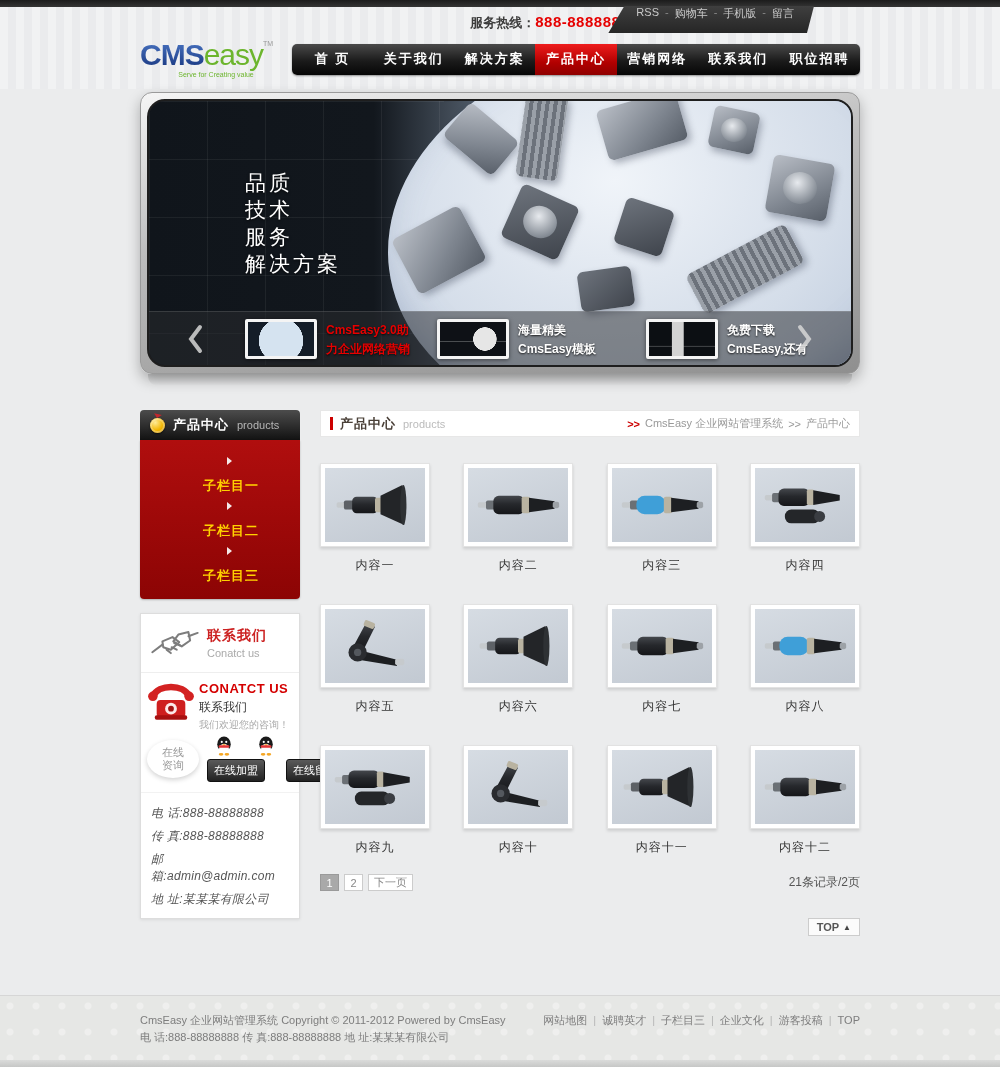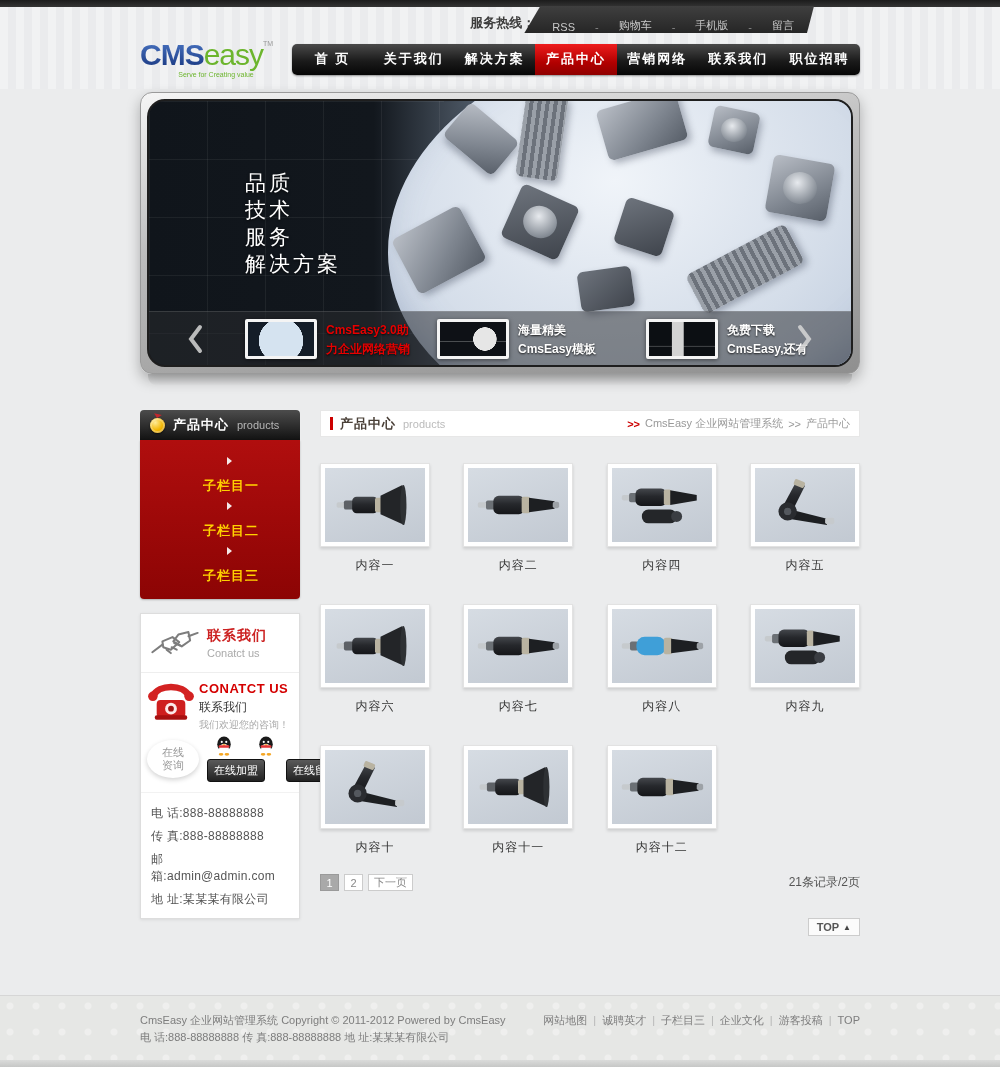--- a/index.html
+++ b/index.html
@@ -10,21 +10,21 @@
   .container { width:720px; margin:0 auto; position:relative; }
 
   
   .top-strip { height:7px; background:linear-gradient(#1c1c1c,#343434); }
   .header-band { background:repeating-linear-gradient(90deg,#f1f2f3 0 8px,#eaebed 8px 16px); padding-bottom:6px; }
   .utility { height:28px; position:relative; }
   .hotline { position:absolute; right:222px; top:6px; font-size:13px; color:#3c3c3c; font-weight:bold; }
   .hotline .num { color:#e60000; font-size:15px; font-weight:bold; letter-spacing:.5px; }
   .utility-tab { position:absolute; right:46px; top:-1px; height:27px; padding:0 20px 0 28px;
                  background:linear-gradient(#3f3f3f,#262626); color:#c9c9c9; font-size:11px;
-                 display:flex; align-items:flex-end; gap:20px;
+                 display:flex; align-items:flex-start; gap:6px;
                  clip-path:polygon(16px 0, 100% 0, calc(100% - 7px) 100%, 0 100%); }
   .utility-tab a { color:#c9c9c9; text-decoration:none; }
   .utility-tab .sep { color:#8a8a8a; }
 
   
   .header-row { display:flex; align-items:center; height:48px; }
   .logo { width:152px; position:relative; line-height:1; cursor:pointer; }
   .logo .cms { font-size:30px; font-weight:bold; letter-spacing:-1px;
                background:linear-gradient(#4d79c7,#15337c); -webkit-background-clip:text; background-clip:text; color:transparent; }
   .logo .easy { font-size:30px; letter-spacing:-1px; color:#6cb52d; font-weight:normal; }
@@ -102,21 +102,21 @@
   .online { display:flex; gap:8px; padding:2px 6px 10px; align-items:center; }
   .bubble { width:52px; height:38px; background:#fff; border-radius:50%; box-shadow:0 2px 5px rgba(0,0,0,.18);
             display:flex; flex-direction:column; align-items:center; justify-content:center; flex:none;
             color:#999; font-size:11px; line-height:13px; }
   .online-right { flex:1; }
   .qq-row { display:flex; gap:24px; padding-left:8px; }
   .btn-row { display:flex; gap:21px; margin-top:3px; }
   .dark-btn { background:linear-gradient(#5a5a5a,#222); color:#fff; font-size:11px; padding:3px 6px;
               border-radius:3px; border:1px solid #111; cursor:pointer; white-space:nowrap; }
   .details { padding:6px 10px 10px; border-top:1px solid #f2f2f2; }
-  .detail-row { font-size:12px; color:#555; margin-top:6px; letter-spacing:.3px; }
+  .detail-row { font-size:12px; color:#555; margin-top:6px; letter-spacing:.3px;font-style:italic; }
 
   .main-col { flex:1; }
   .content-head { height:27px; background:#fff; border:1px solid #e7e7e7; display:flex; align-items:center; padding:0 9px; }
   .redbar { width:3px; height:13px; background:#c00; margin-right:7px; }
   .sec-cn { font-size:13px; font-weight:bold; color:#4a4038; letter-spacing:1px; }
   .sec-en { font-size:11px; color:#bbb; margin-left:7px; }
   .crumb { margin-left:auto; font-size:11px; color:#999; display:flex; gap:5px; align-items:center; }
   .crumb .red { color:#c00; font-weight:bold; }
   .crumb a { color:#999; text-decoration:none; cursor:pointer; }
 
@@ -427,20 +427,30 @@
                   <use href="#tool-straight"></use>
                 </svg>
               </div>
             </div>
             <div class="plabel">内容二</div>
           </div>
         <div class="cell">
             <div class="card">
               <div class="pimg">
                 <svg viewBox="0 0 100 70">
+                  <use href="#tool-blue"></use>
+                </svg>
+              </div>
+            </div>
+            <div class="plabel">内容三</div>
+          </div>
+        <div class="cell">
+            <div class="card">
+              <div class="pimg">
+                <svg viewBox="0 0 100 70">
                   <use href="#tool-double"></use>
                 </svg>
               </div>
             </div>
             <div class="plabel">内容四</div>
           </div>
         <div class="cell">
             <div class="card">
               <div class="pimg">
                 <svg viewBox="0 0 100 70">

